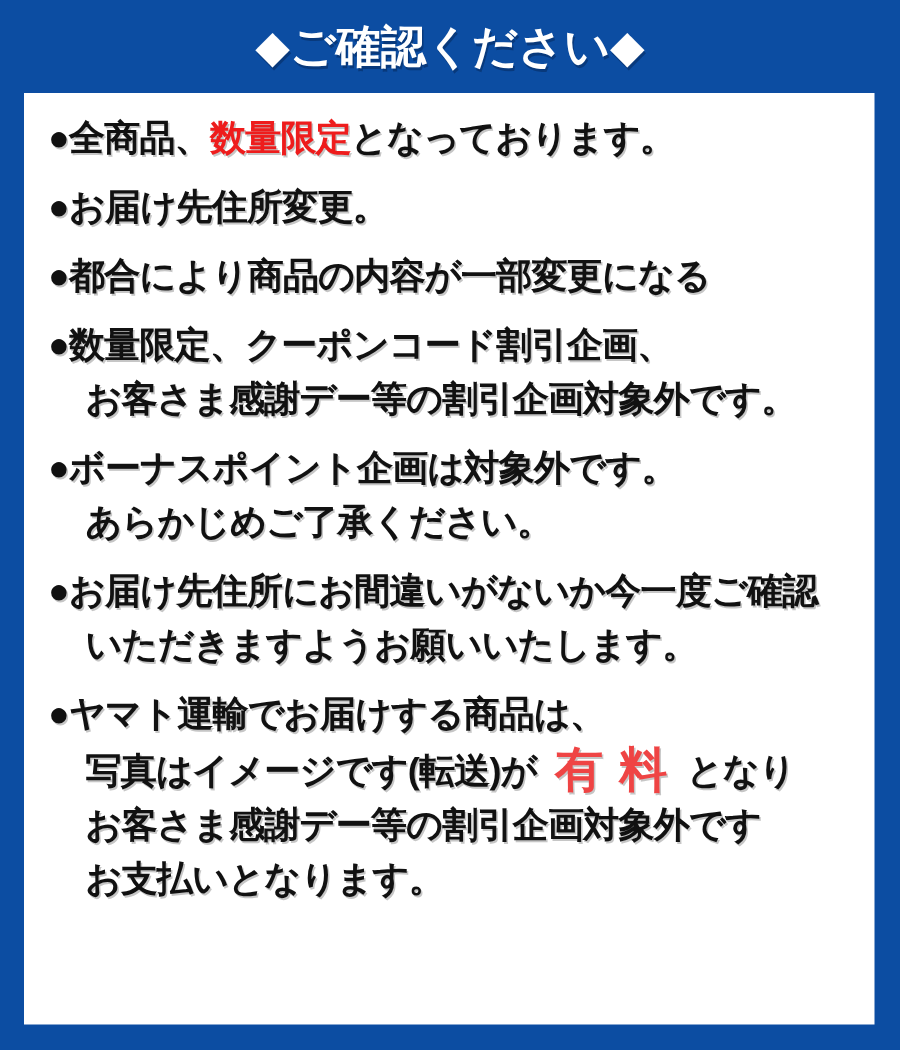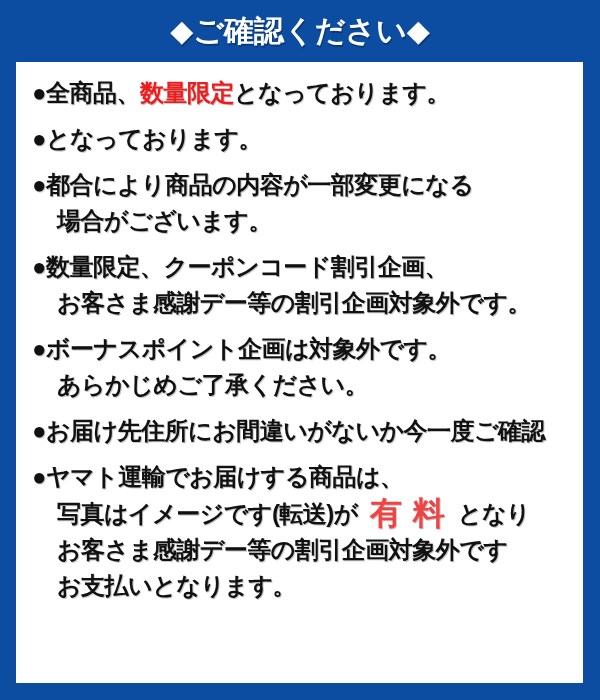--- a/index.html
+++ b/index.html
@@ -81,40 +81,40 @@
     <span class="banner-title">◆ご確認ください◆</span>
   </div>
 
   <div class="panel">
 
     <div class="item">
       <div class="line"><span>●全商品、</span><span class="em-red">数量限定</span><span>となっております。</span></div>
     </div>
 
     <div class="item">
-      <div class="line">●となっております。</div>
+      <div class="line">●お届け先住所変更。</div>
     </div>
 
     <div class="item">
       <div class="line">●都合により商品の内容が一部変更になる</div>
-      <div class="line cont">場合がございます。</div>
     </div>
 
     <div class="item">
       <div class="line">●数量限定、クーポンコード割引企画、</div>
       <div class="line cont">お客さま感謝デー等の割引企画対象外です。</div>
     </div>
 
     <div class="item">
       <div class="line">●ボーナスポイント企画は対象外です。</div>
       <div class="line cont">あらかじめご了承ください。</div>
     </div>
 
     <div class="item">
       <div class="line">●お届け先住所にお間違いがないか今一度ご確認</div>
+      <div class="line cont">いただきますようお願いいたします。</div>
     </div>
 
     <div class="item">
       <div class="line">●ヤマト運輸でお届けする商品は、</div>
       <div class="line cont"><span>写真はイメージです(転送)が</span><span class="em-red-big">有 料</span><span>となり</span></div>
       <div class="line cont">お客さま感謝デー等の割引企画対象外です</div>
       <div class="line cont">お支払いとなります。</div>
     </div>
 
   </div>

